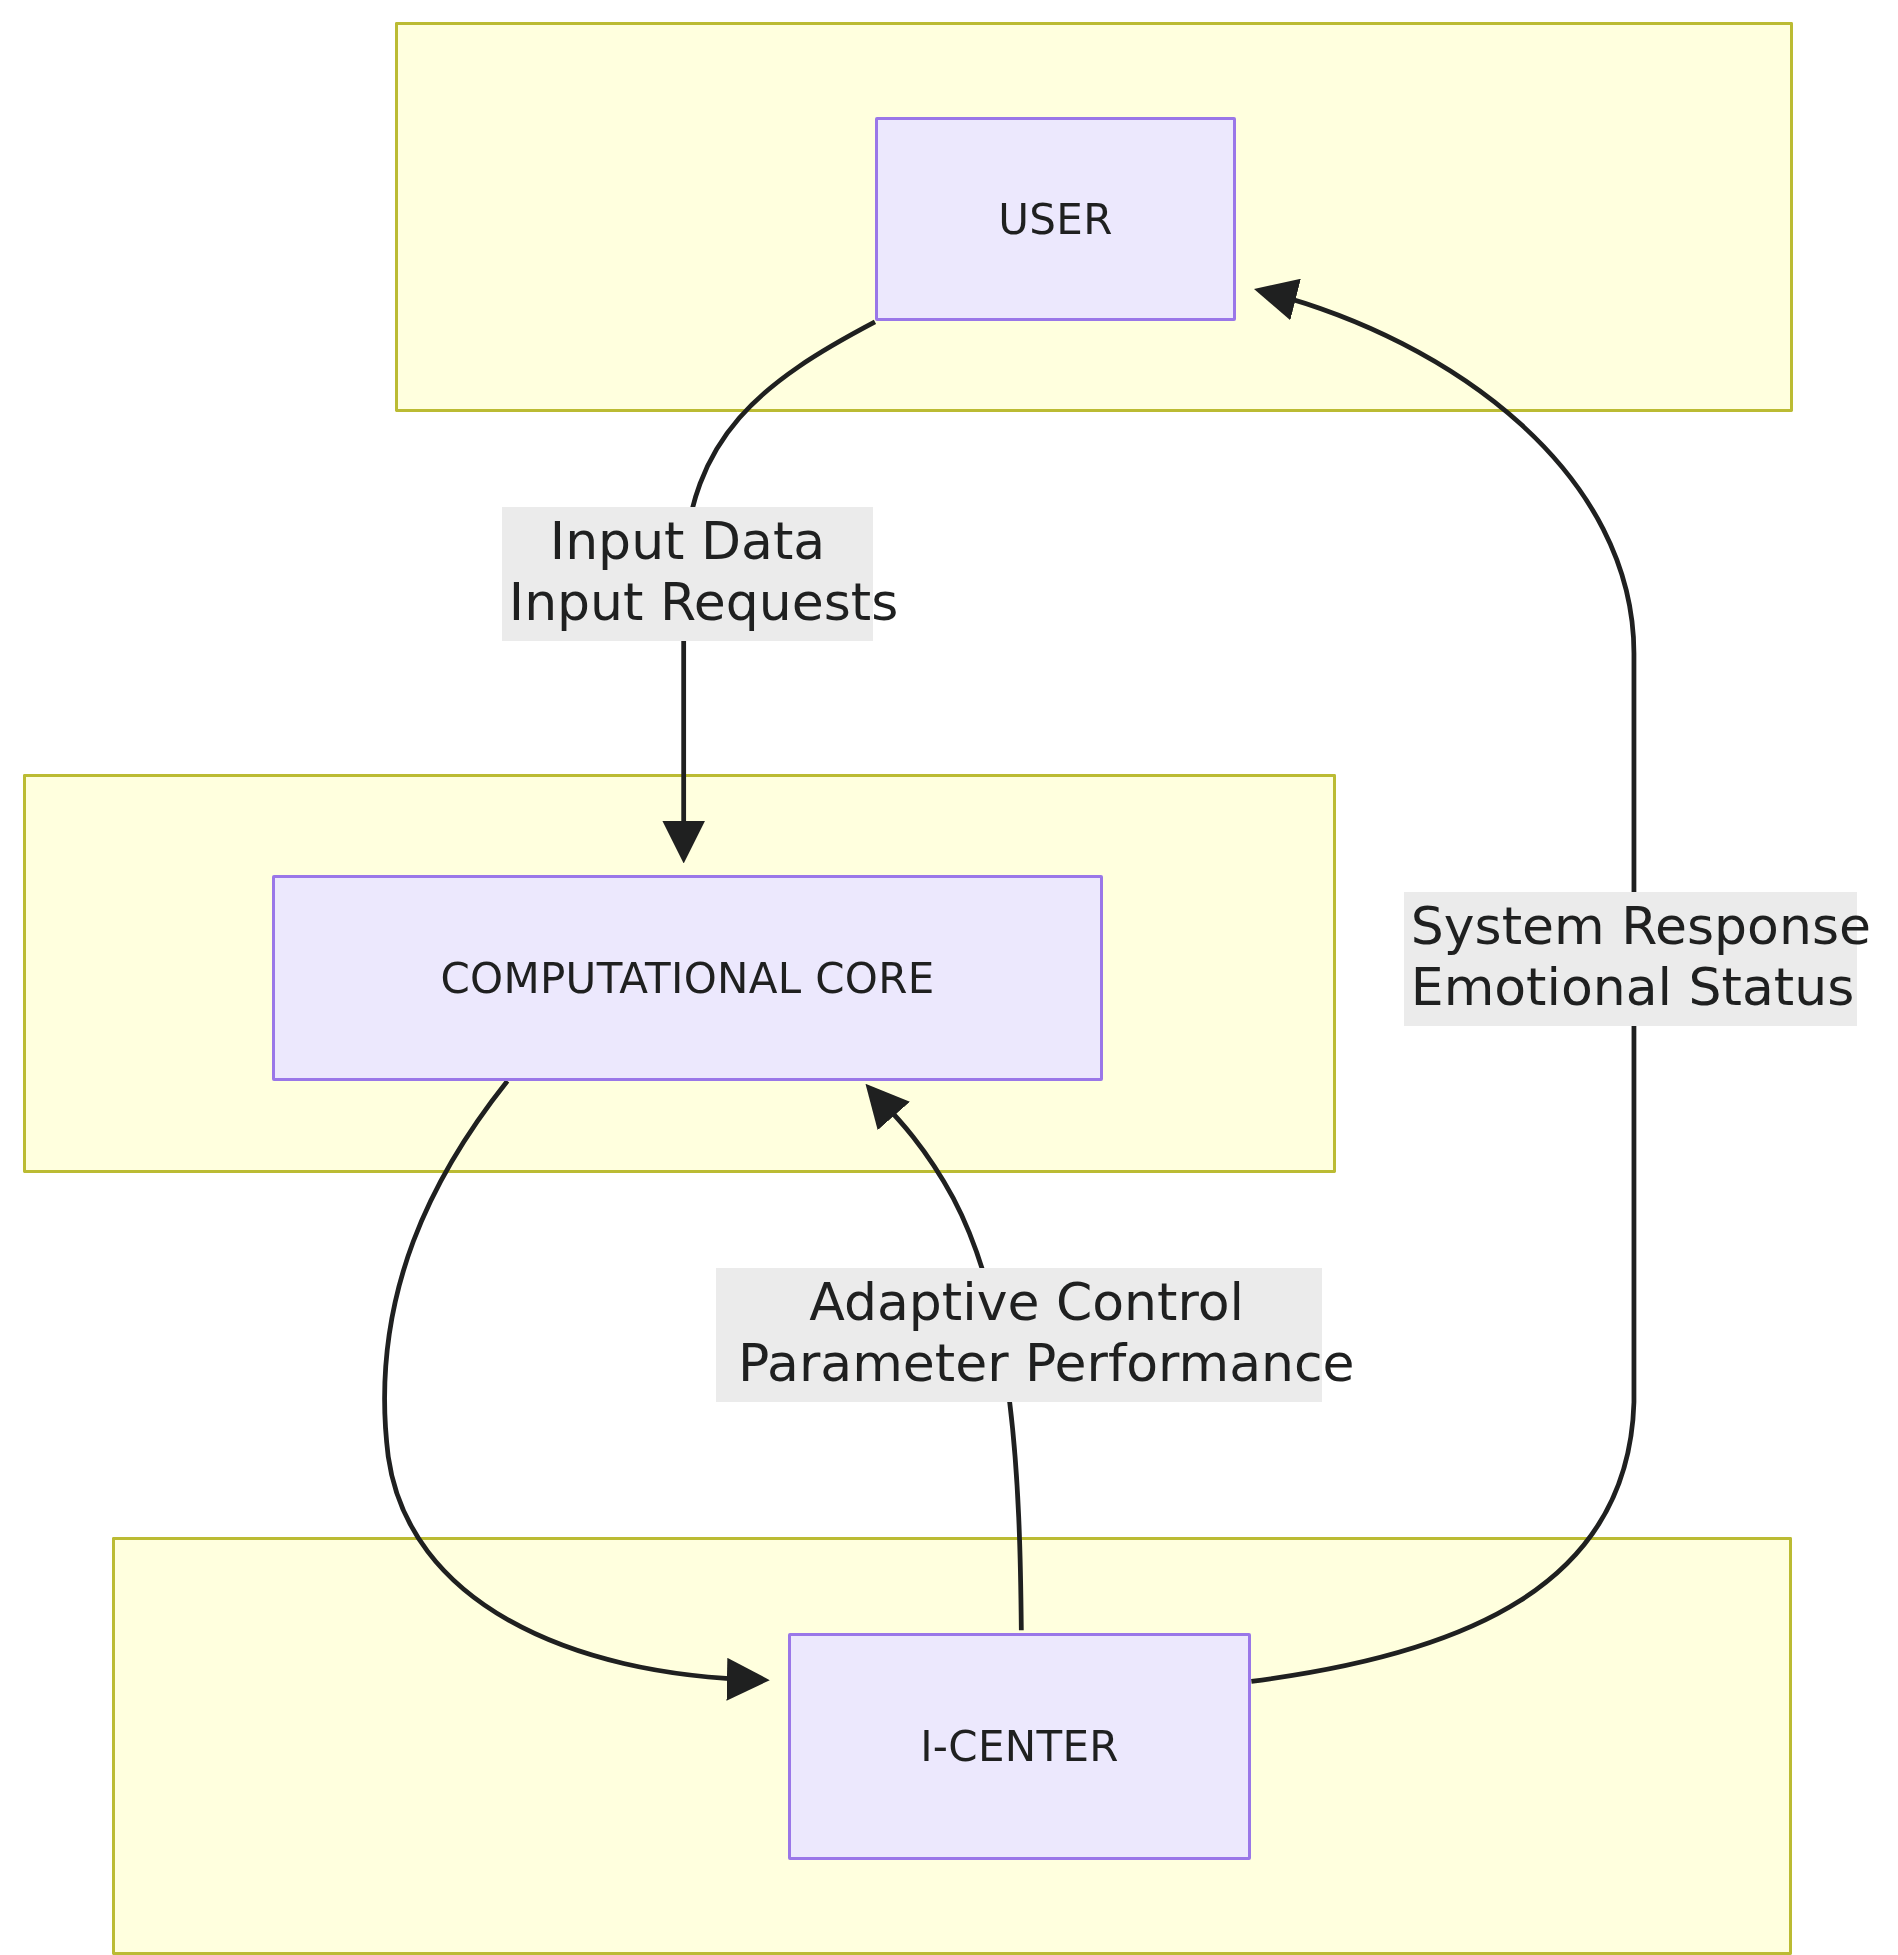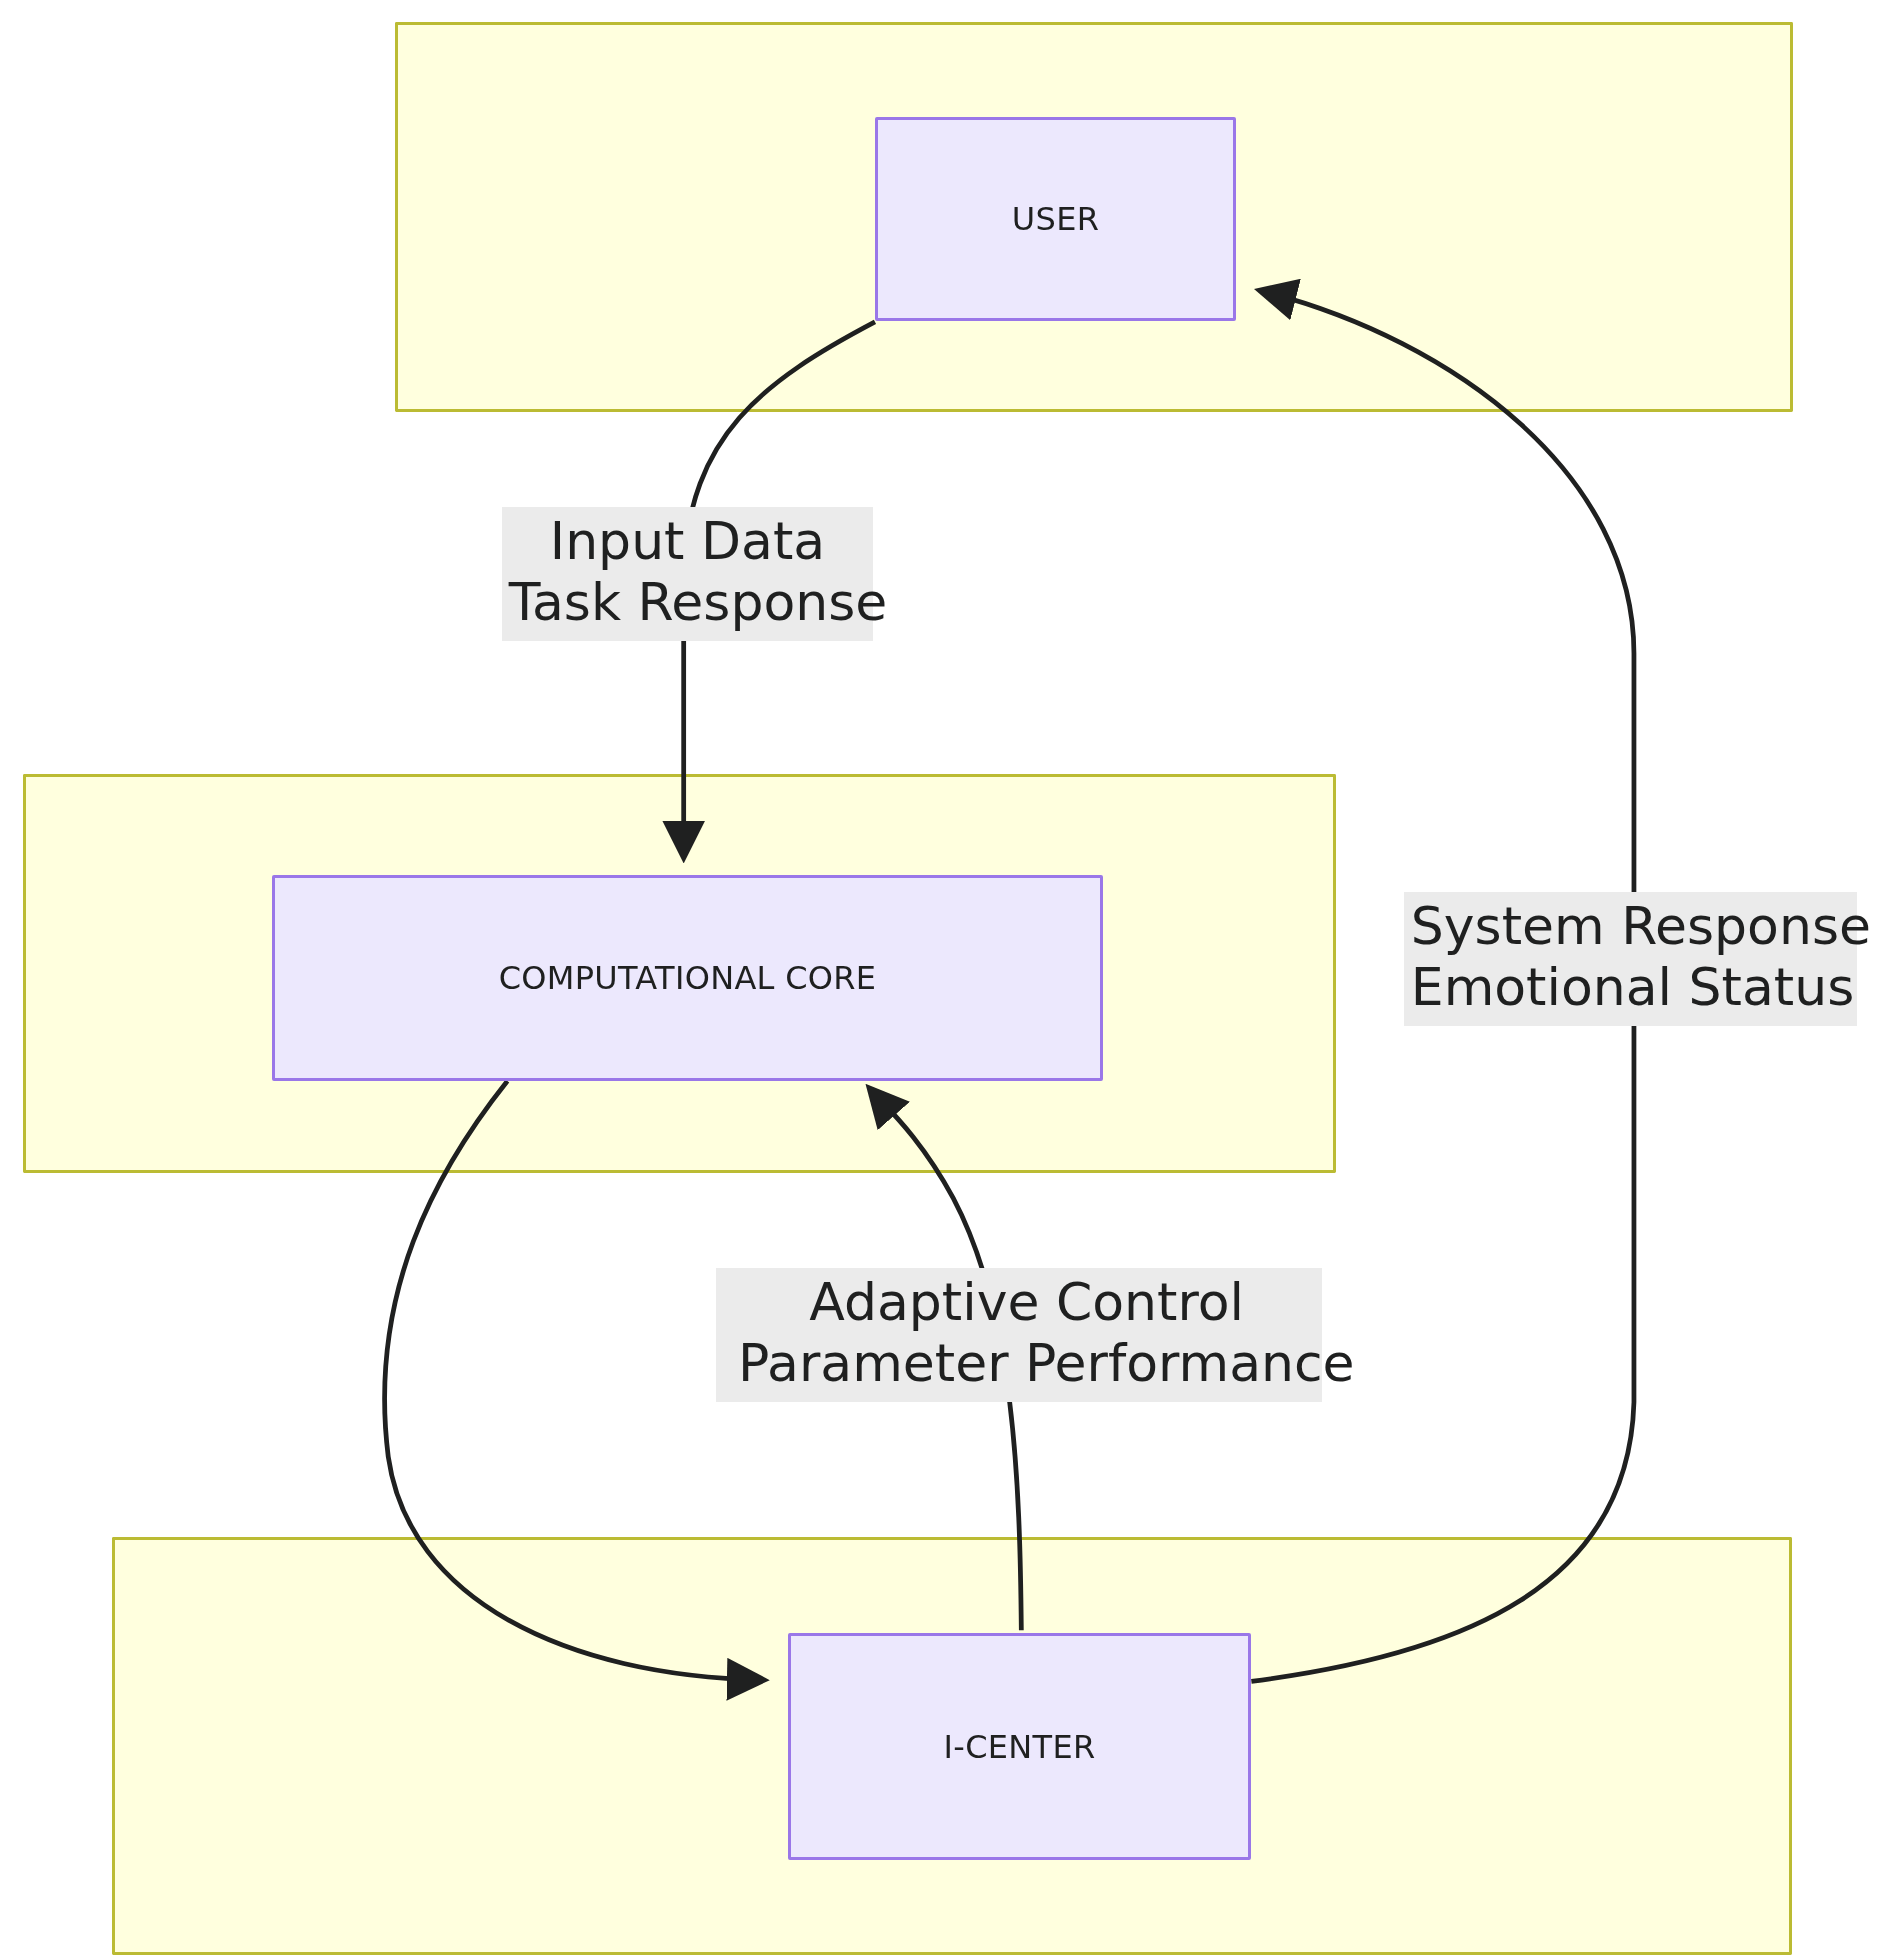--- a/index.html
+++ b/index.html
@@ -25,21 +25,21 @@
   .node {
     position: absolute;
     background: #ece8fd;
     border: 3.4px solid #9a77e8;
     box-sizing: border-box;
     border-radius: 2px;
     display: flex;
     align-items: center;
     justify-content: center;
     color: #1f2020;
-    font-size: 32px;
+    font-size: 42px;
     letter-spacing: 0.3px;
     white-space: nowrap;
   }
   .edge-layer {
     position: absolute;
     left: 0;
     top: 0;
     width: 1899px;
     height: 1955px;
     pointer-events: none;
@@ -96,21 +96,21 @@
   <div class="node" style="left:272px; top:875px; width:831px; height:206px;">
     <span>COMPUTATIONAL CORE</span>
   </div>
 
   <div class="node" style="left:788px; top:1633px; width:463px; height:227px;">
     <span>I-CENTER</span>
   </div>
 
   <div class="edge-label" style="left:502px; top:507px; width:371px;">
     <span>Input Data</span>
-    <span>Task Response</span>
+    <span>Input Requests</span>
   </div>
 
   <div class="edge-label" style="left:1404px; top:892px; width:453px;">
     <span>System Response</span>
     <span>Emotional Status</span>
   </div>
 
 
   <div class="edge-label" style="left:716px; top:1268px; width:606px;padding-left:22px;">
     <span>Adaptive Control</span>

